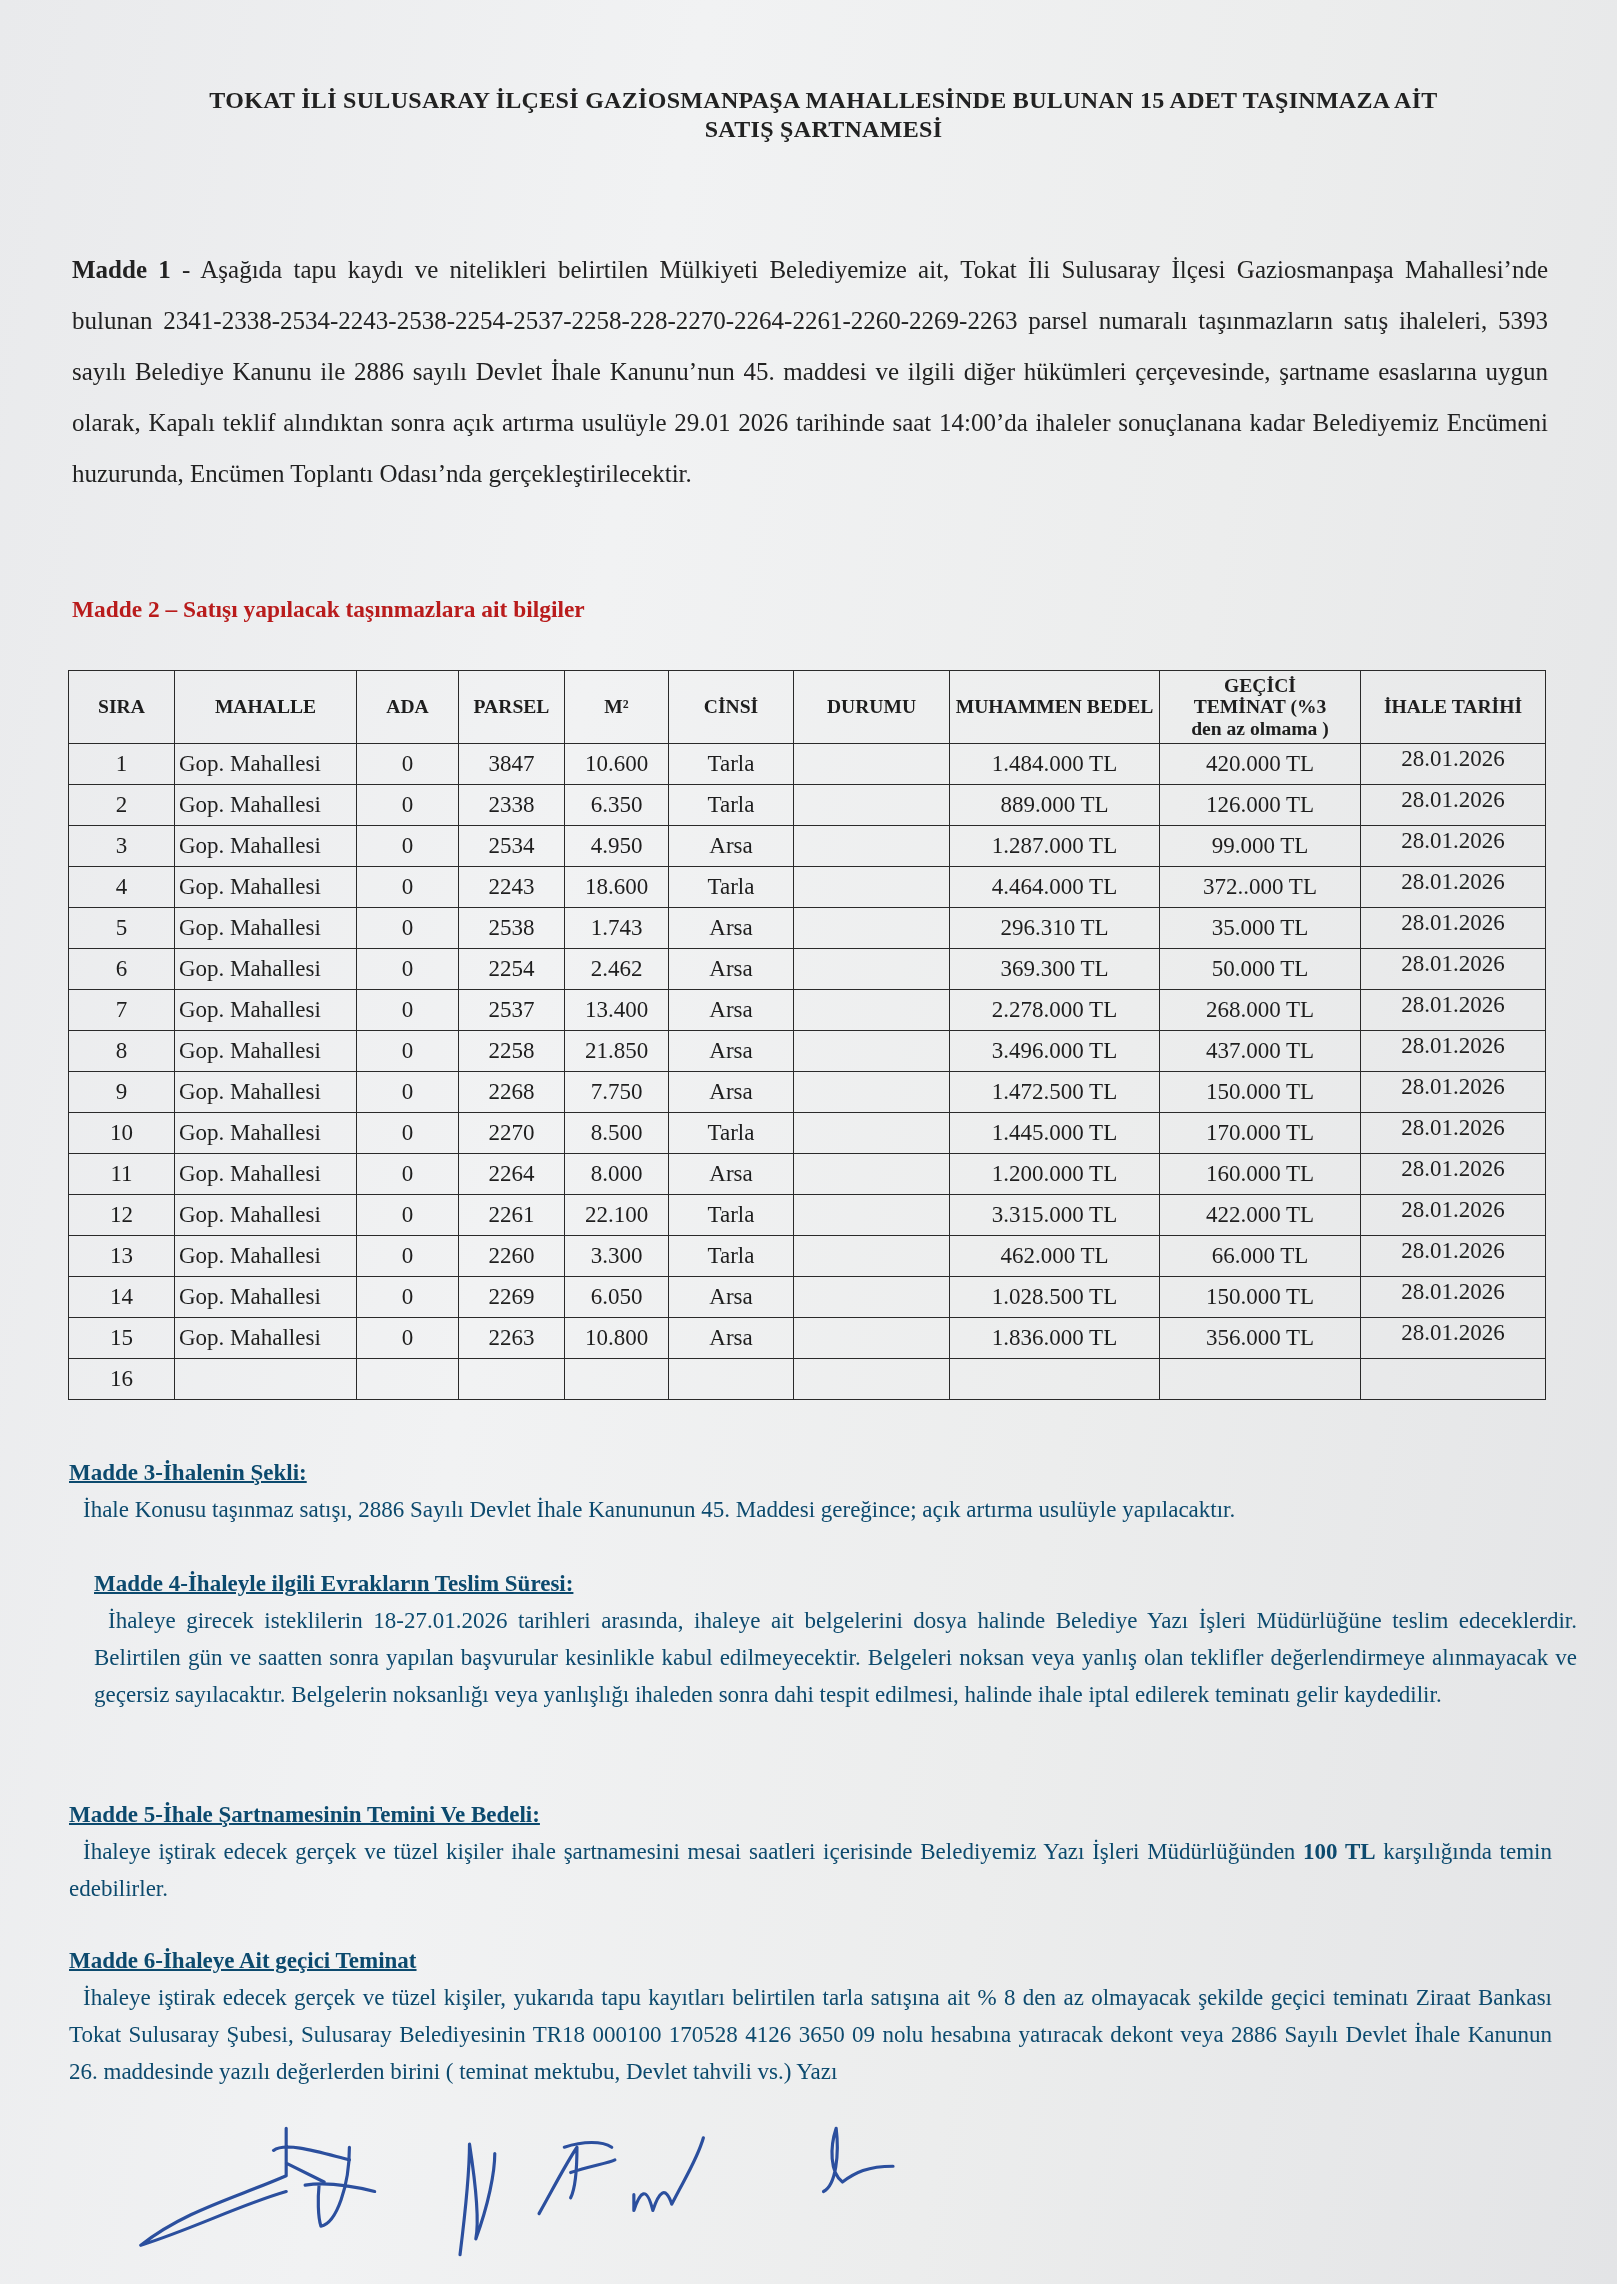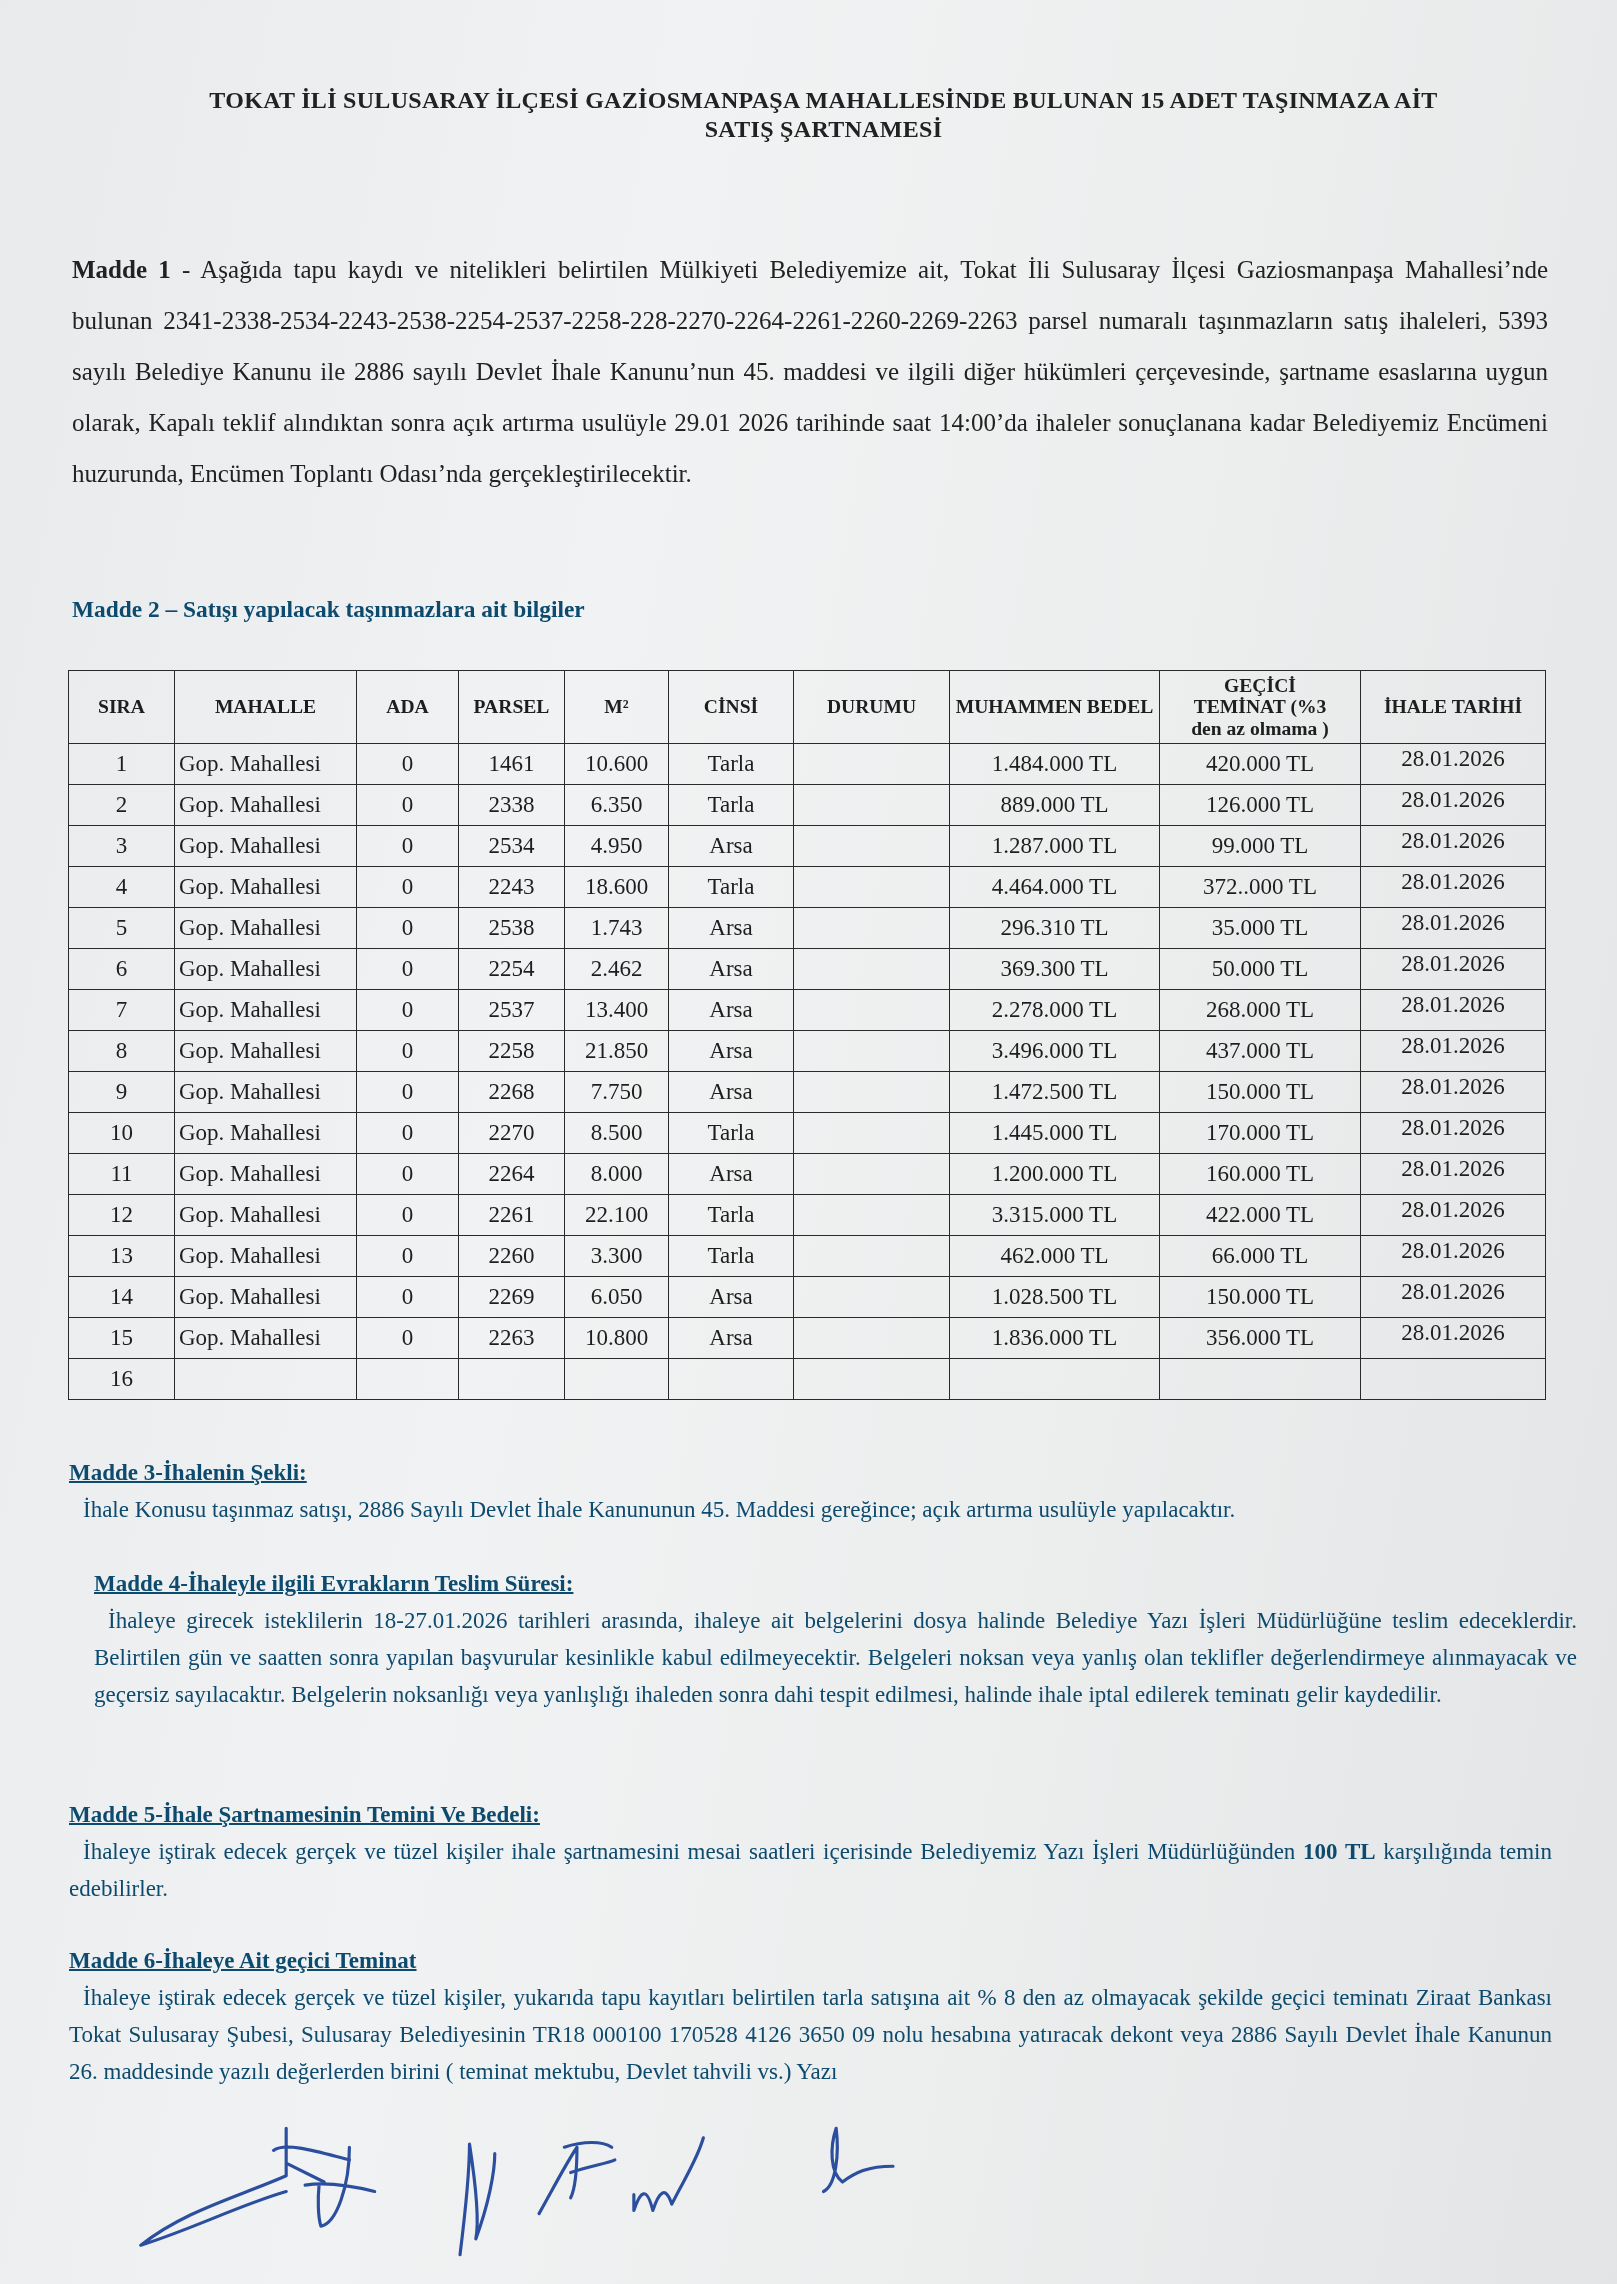--- a/index.html
+++ b/index.html
@@ -15,21 +15,21 @@
     position: absolute; left: 95px; top: 86px; width: 1457px;
     text-align: center; font-weight: bold; font-size: 24px; line-height: 29px;
     letter-spacing: 0.3px; color: #222;
   }
   .para {
     position: absolute; left: 72px; width: 1476px;
     font-size: 25px; line-height: 51px; text-align: justify; color: #222;
   }
   .para b { font-weight: bold; }
   .madde2 {
-    position: absolute; left: 72px; top: 596px; font-size: 23.4px; font-weight: bold; color: #0c4a6e;
+    position: absolute; left: 72px; top: 596px; font-size: 23.4px; font-weight: bold; color: #b91c1c;
   }
   table.props {
     position: absolute; left: 68px; top: 670px;
     border-collapse: collapse; font-size: 23px; color: #1e1e1e;
   }
   table.props th, table.props td {
     border: 1.9px solid #2a2a2a; text-align: center; padding: 0; height: 40px;
   }
   table.props th { height: 72px; font-size: 19.6px; line-height: 21.5px; font-weight: bold; }
   table.props td.mah { text-align: left; padding-left: 4px; }
@@ -78,21 +78,21 @@
           <div>den az olmama )</div>
         </th>
         <th class="c-tar">İHALE TARİHİ</th>
       </tr>
     </thead>
     <tbody id="table-body">
         <tr>
           <td>1</td>
           <td class="mah">Gop. Mahallesi</td>
           <td>0</td>
-          <td>1461</td>
+          <td>3847</td>
           <td>10.600</td>
           <td>Tarla</td>
           <td></td>
           <td>1.484.000 TL</td>
           <td>420.000 TL</td>
           <td><span class="tar">28.01.2026</span></td>
         </tr>
         <tr>
           <td>2</td>
           <td class="mah">Gop. Mahallesi</td>

